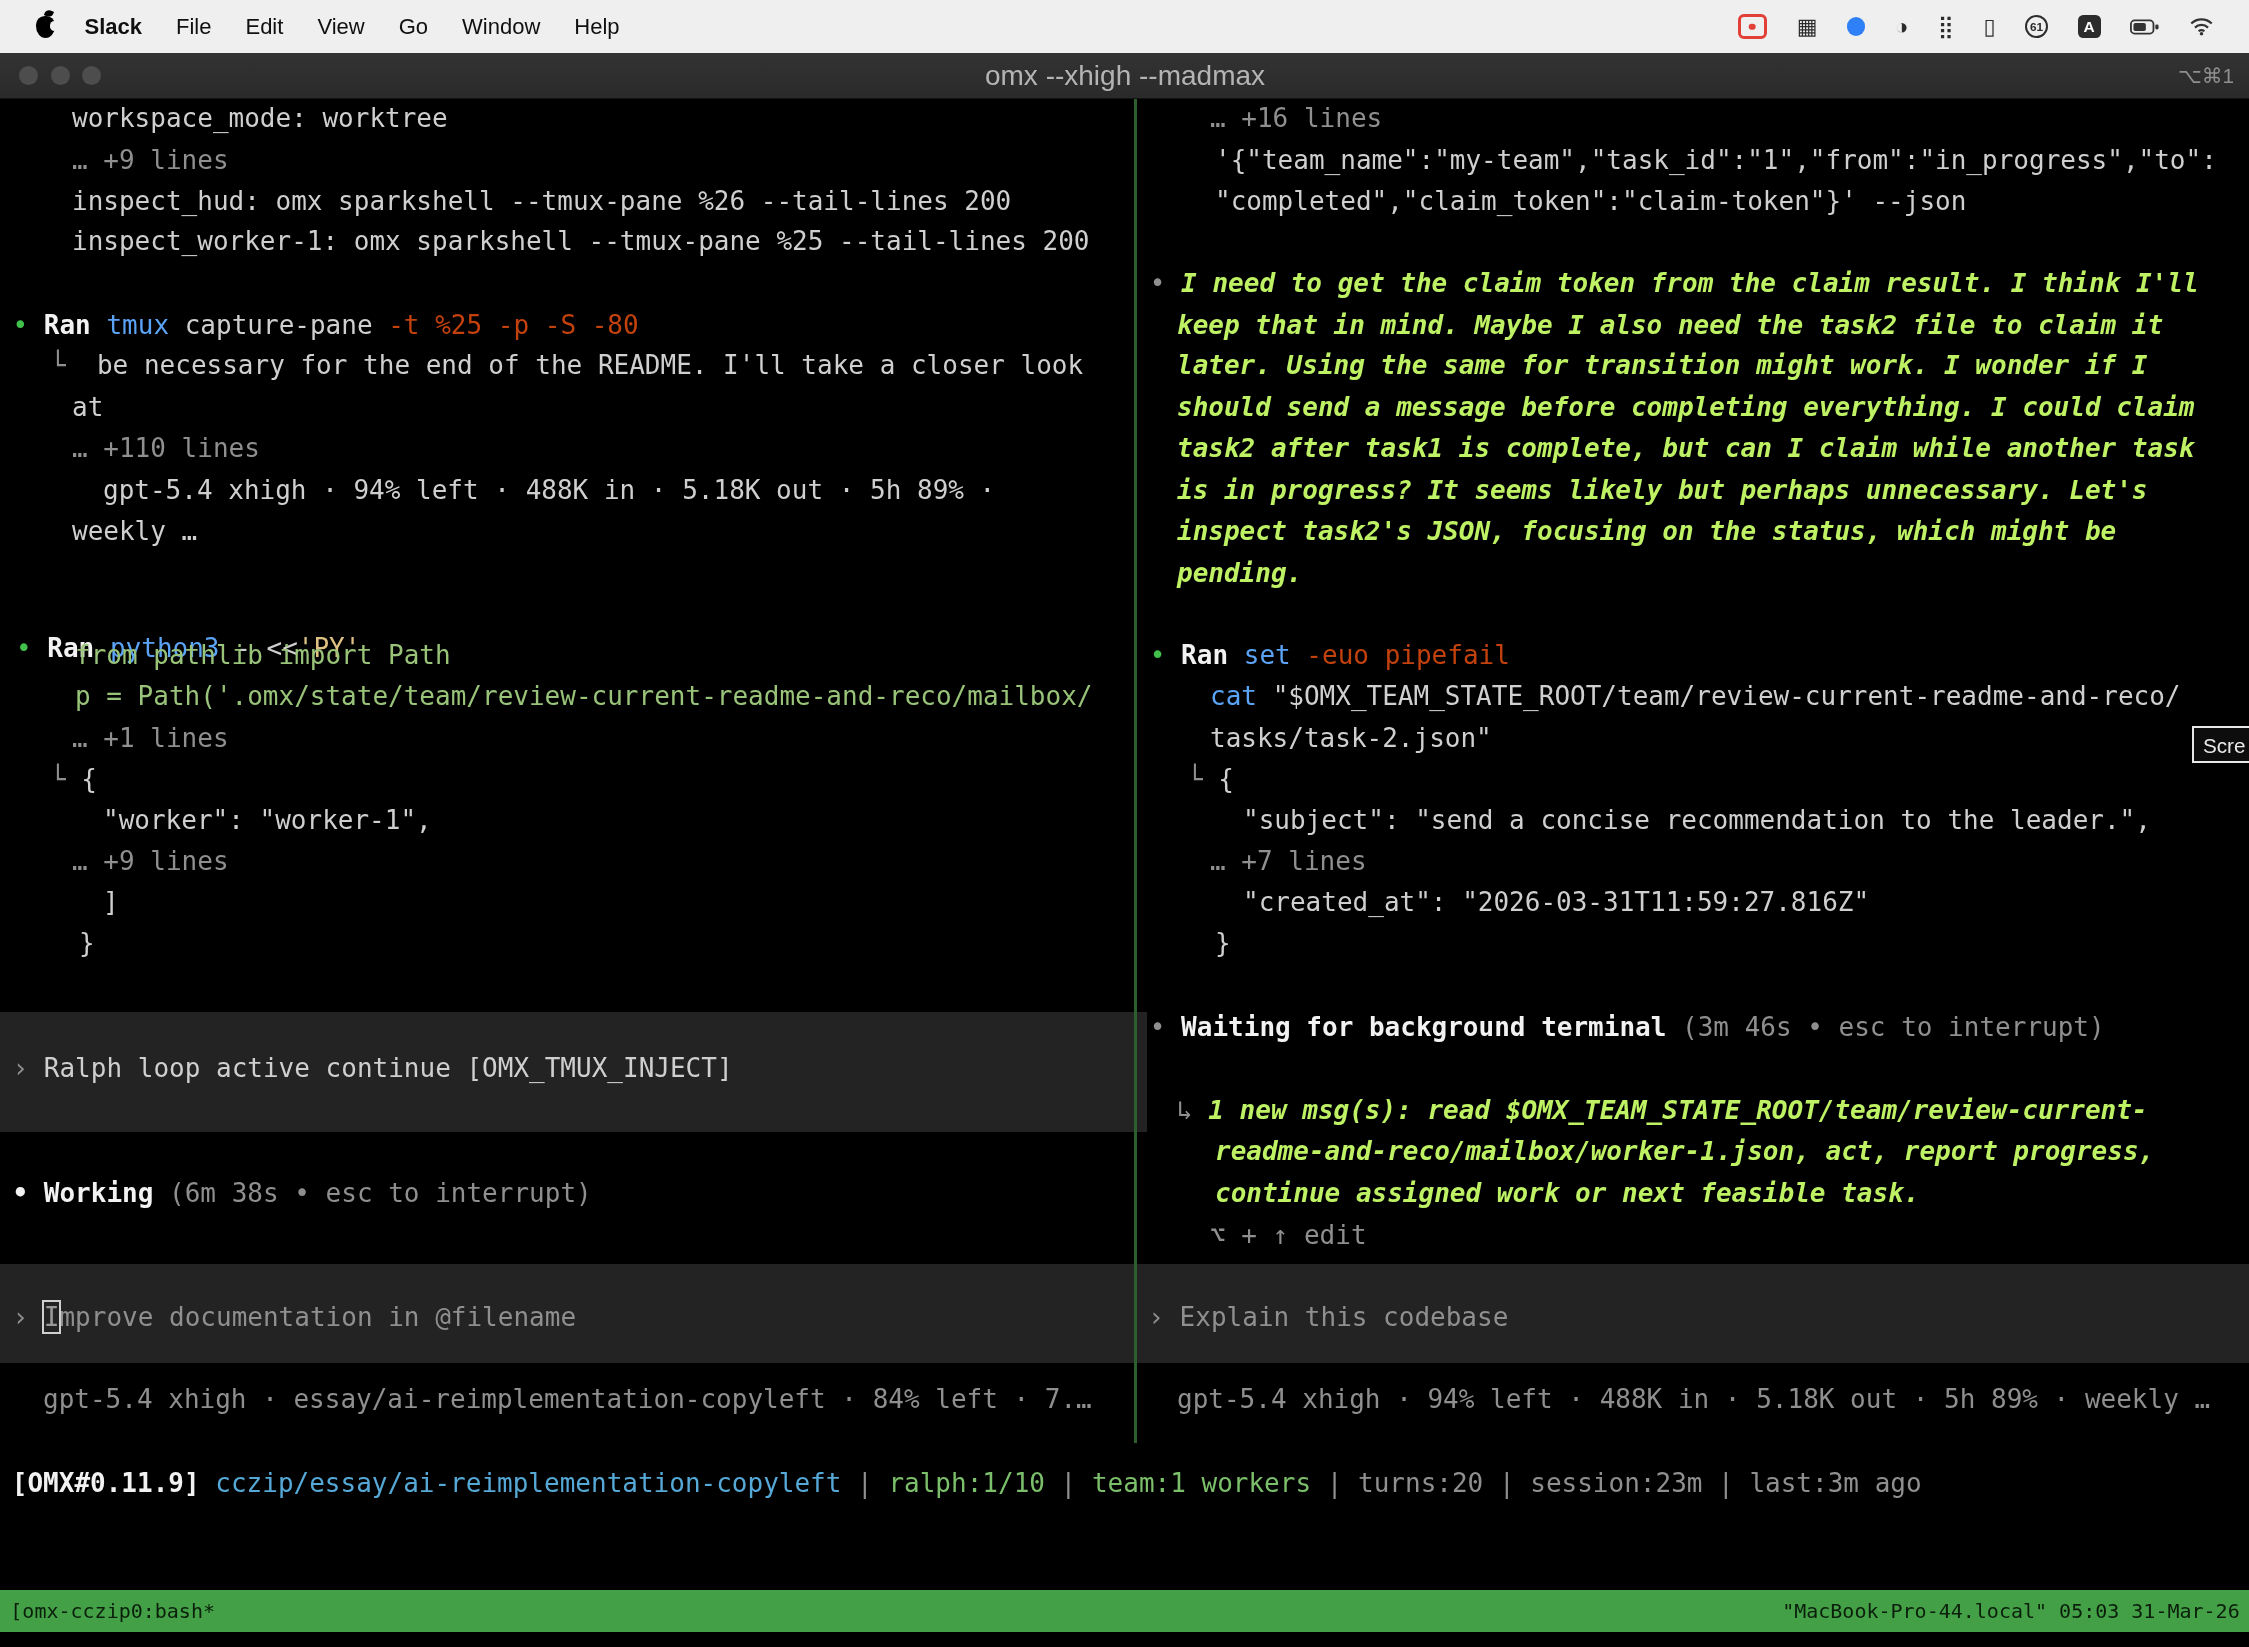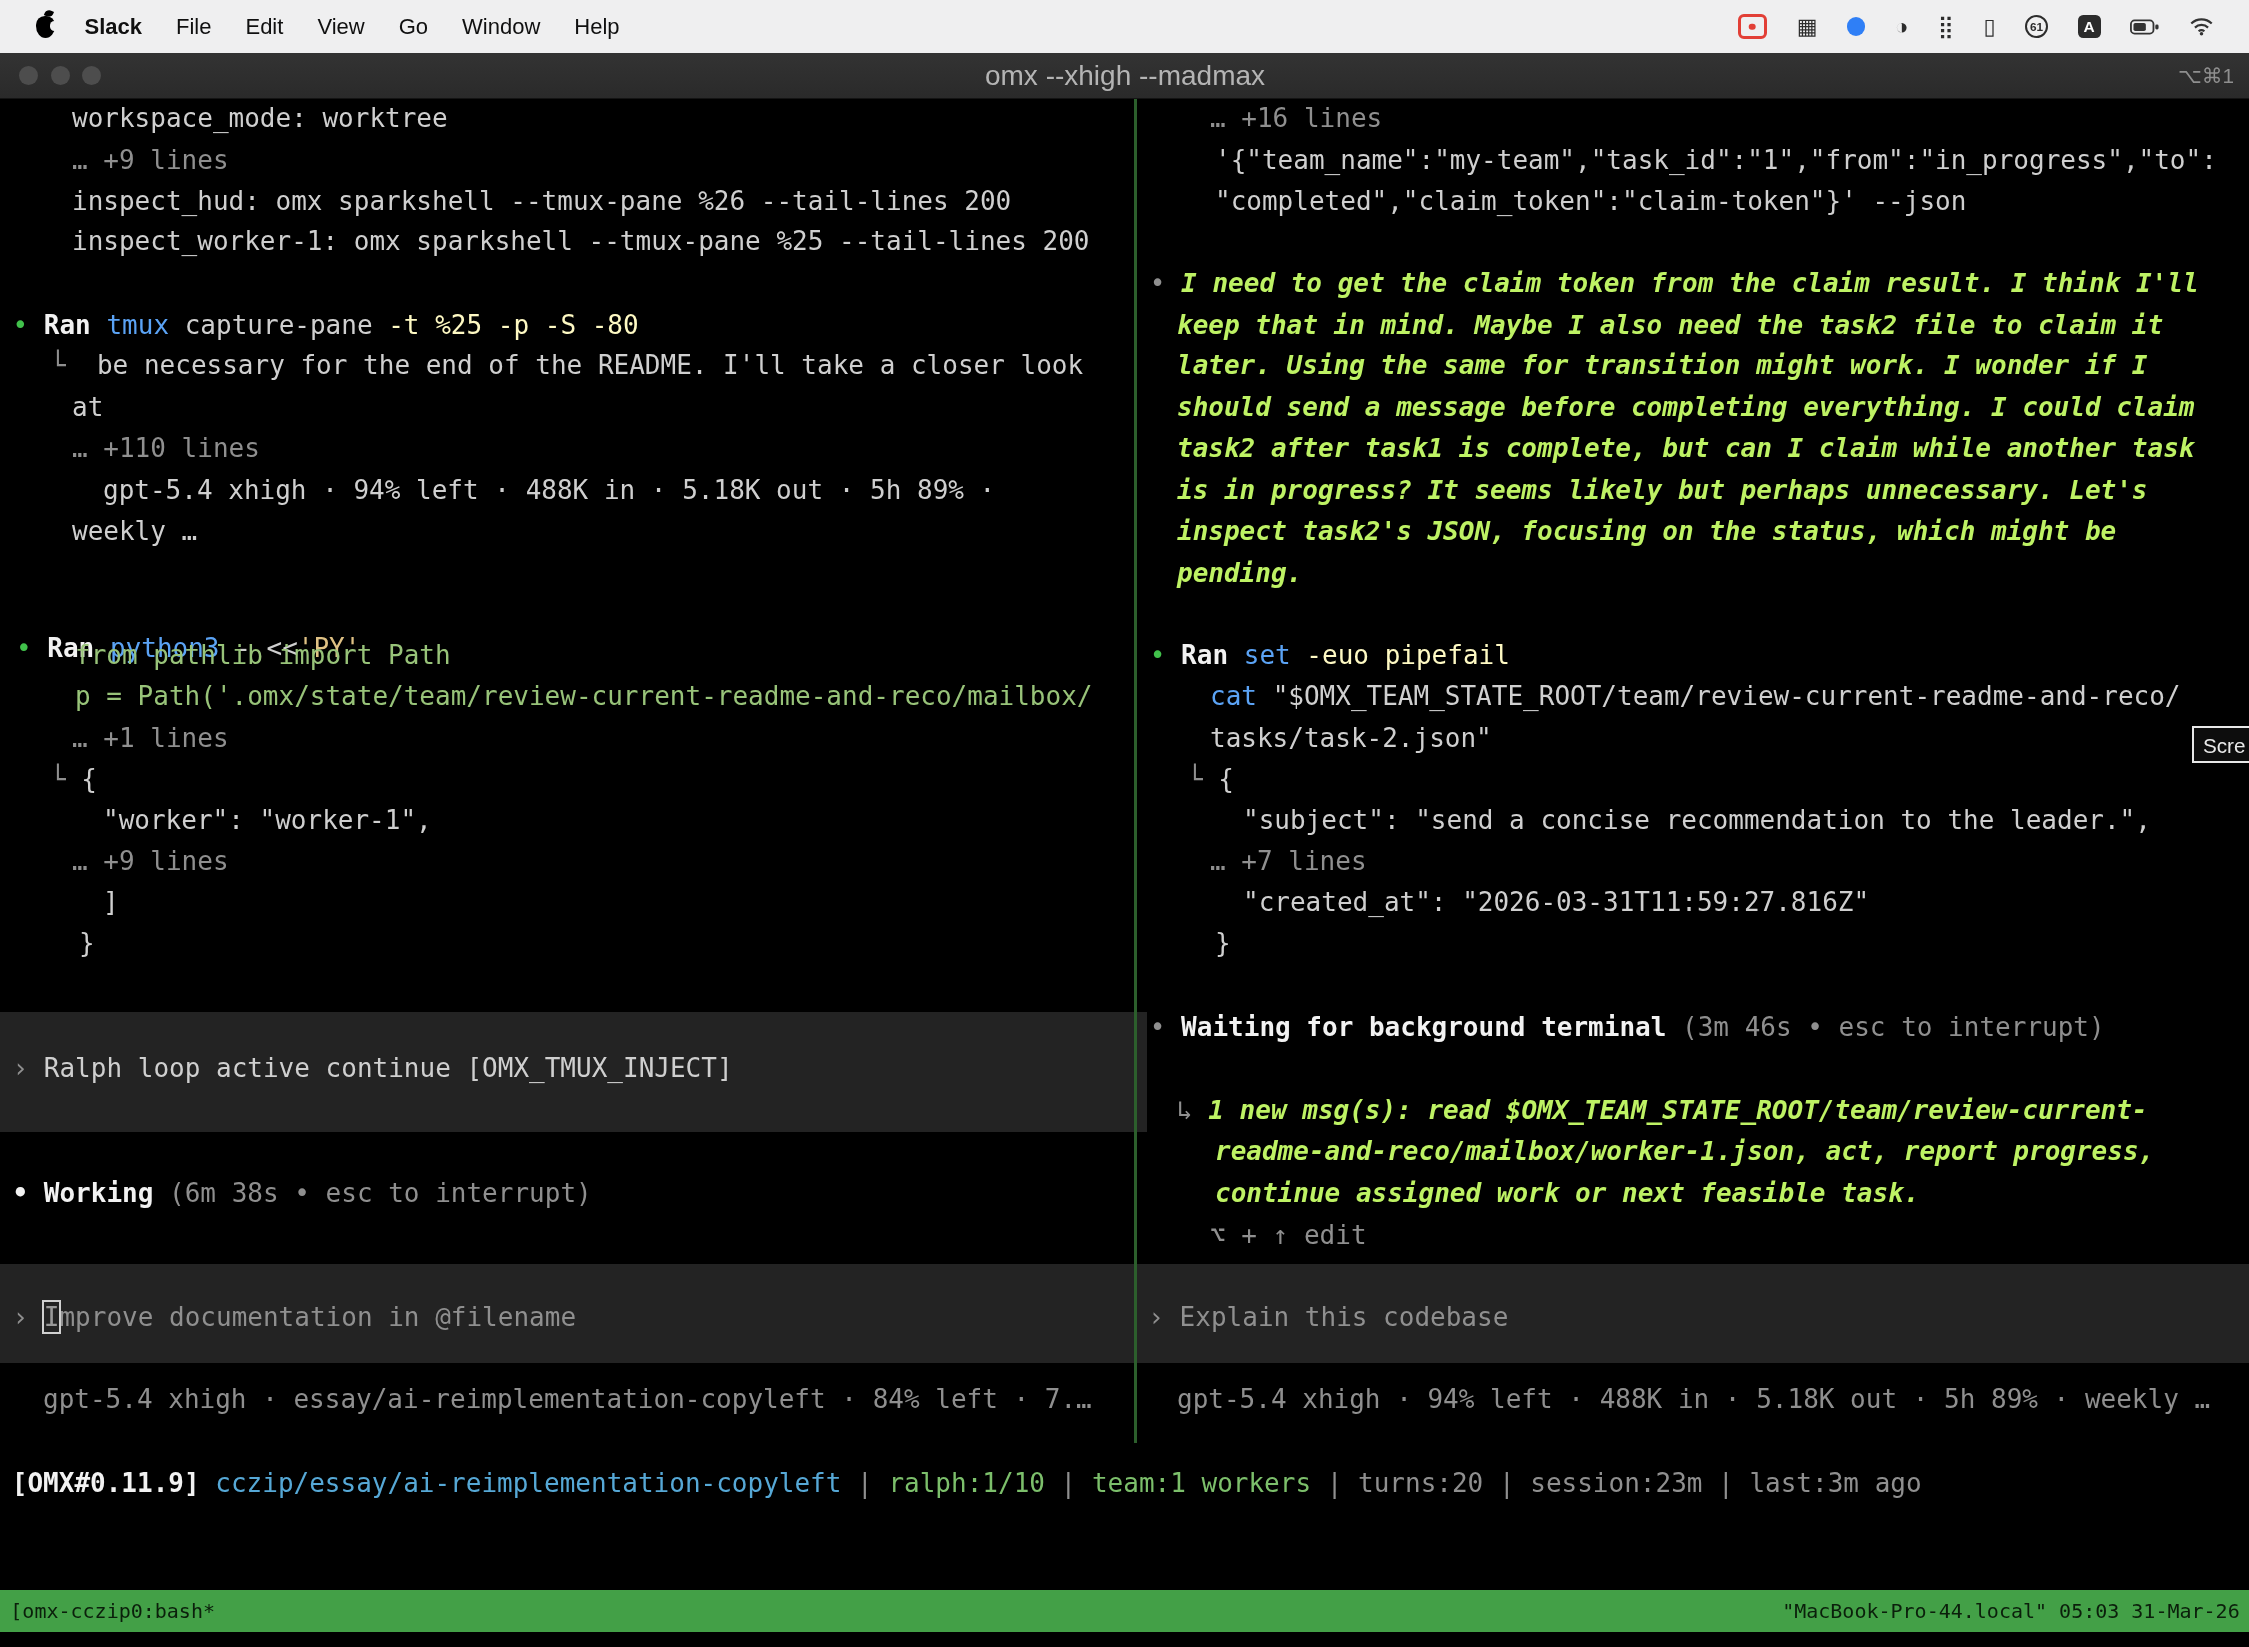--- a/index.html
+++ b/index.html
@@ -51,21 +51,21 @@
 
   .trow{position:absolute;white-space:pre;font-family:"DejaVu Sans Mono","DejaVu Sans",monospace;
         font-size:26px;line-height:34px;color:#d2d2d2;}
   .c-w{color:#cfcfcf;}
   .c-bw{color:#f2f2f2;font-weight:bold;}
   .c-dim{color:#8f8f8f;}
   .c-dimi{color:#bef264;font-style:italic;font-weight:bold;}
   .c-b{color:#5ba3f5;}
   .c-g{color:#98c379;}
   .c-gb{color:#41c14b;}
-  .c-r{color:#fef9c3;}
+  .c-r{color:#c2410c;}
   .c-y{color:#dfc184;}
   .c-cy{color:#56a8d6;}
   .c-g2{color:#7cbf6b;}
   .c-cur{color:#9a9a9a;outline:2.2px solid #d0d0d0;outline-offset:-0.7px;}
 
   
   .tooltip{position:absolute;left:2192px;top:726px;width:89px;height:37px;background:#0d0d0d;
            border:2.2px solid #e8e8e8;color:#e8e8e8;font-family:"Liberation Sans",sans-serif;
            font-size:20.7px;line-height:35px;padding-left:8.9px;z-index:5;box-sizing:border-box;
            overflow:hidden;white-space:nowrap;}

